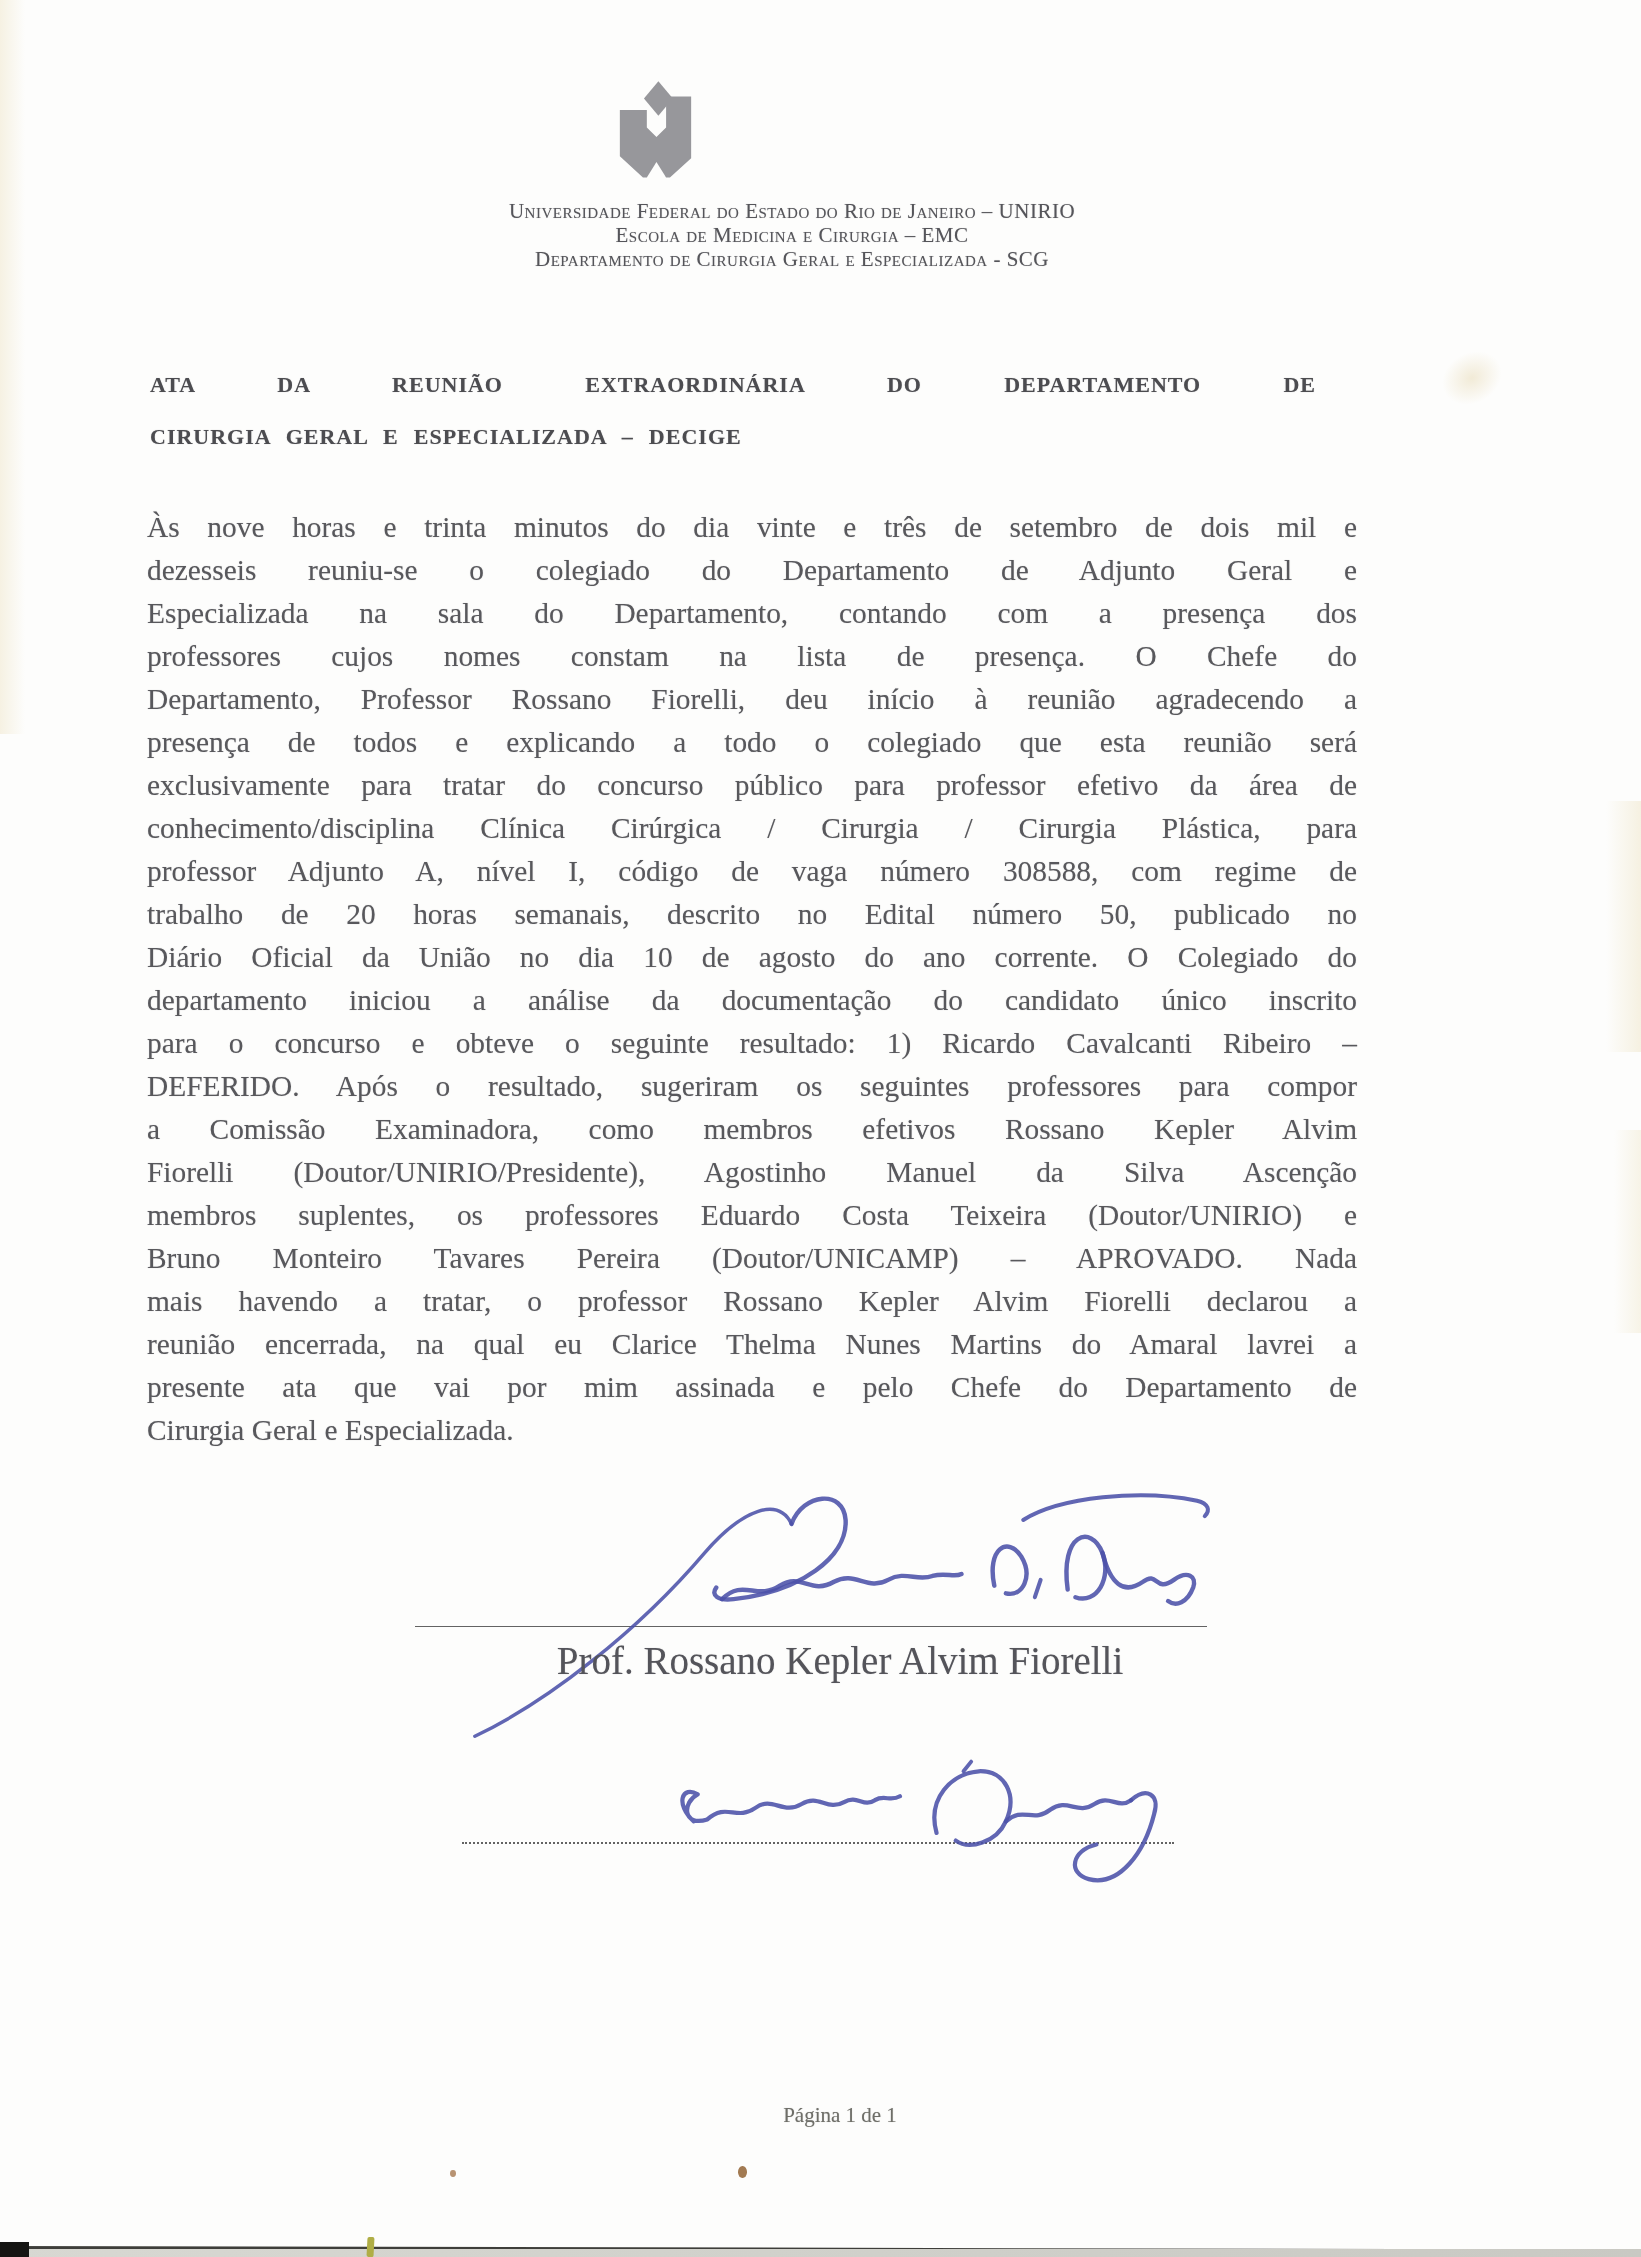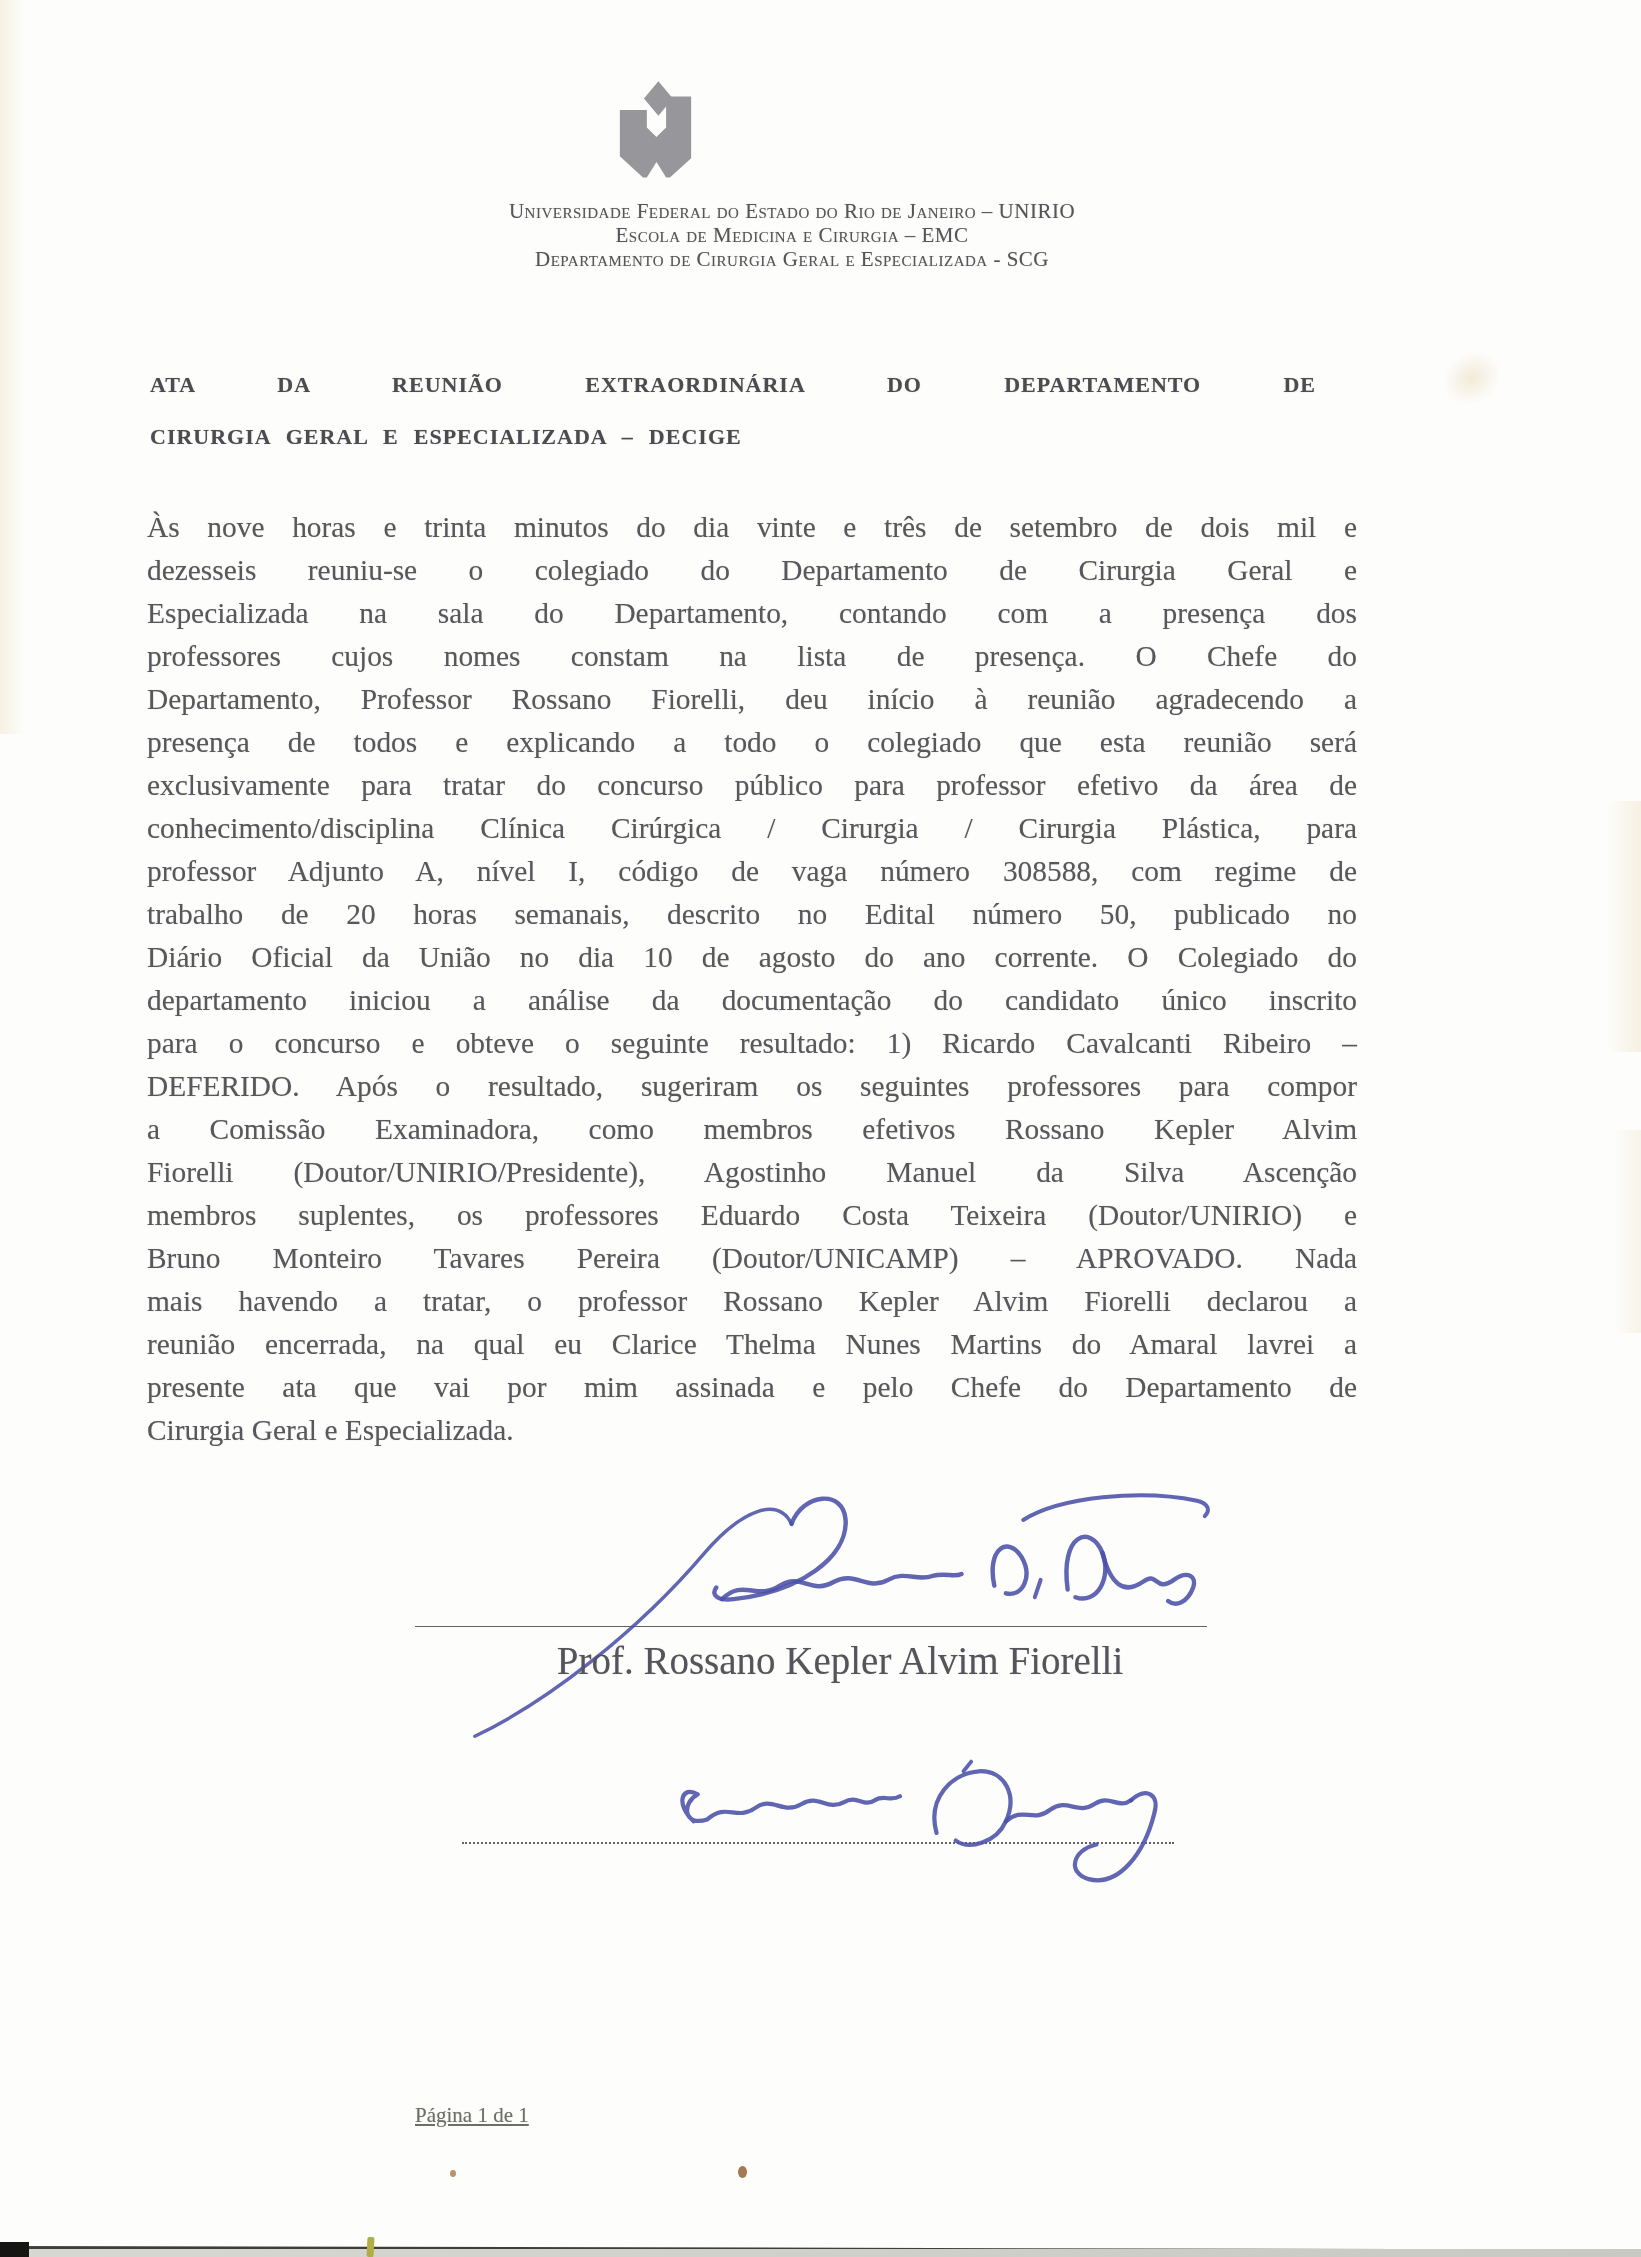--- a/index.html
+++ b/index.html
@@ -51,22 +51,22 @@
   }
   .cap-1{top:1638px;}
   .cap-2{top:1854px;}
   .sig-svg{position:absolute;}
   .sig-1{left:415px;top:1487px;width:811px;height:261px;}
   .sig-2{left:618px;top:1752px;width:560px;height:183px;}
   .ink{fill:none;stroke:#4b51a8;stroke-linecap:round;stroke-linejoin:round;opacity:.88;}
 
   
   .footer{
-    position:absolute;left:415px;top:2103px;width:850px;
-    font-size:21px;color:#6e6e68;text-shadow:0 0 1px rgba(110,110,104,.4);text-decoration:underline;
+    position:absolute;left:415px;top:2103px;width:850px;text-align:center;
+    font-size:21px;color:#6e6e68;text-shadow:0 0 1px rgba(110,110,104,.4);
   }
 
   
   .edge-left{position:absolute;left:0;top:0;width:25px;height:734px;
     background:linear-gradient(90deg,rgba(240,231,205,.55),rgba(240,231,205,0));}
   .edge-right-a{position:absolute;right:0;top:801px;width:35px;height:251px;
     background:linear-gradient(270deg,rgba(238,228,198,.5),rgba(238,228,198,0));}
   .edge-right-b{position:absolute;right:0;top:1130px;width:27px;height:203px;
     background:linear-gradient(270deg,rgba(238,228,198,.4),rgba(238,228,198,0));}
   .blob-topright{position:absolute;left:1441px;top:353px;width:62px;height:50px;
@@ -99,21 +99,21 @@
       <div class="header-line last">Departamento de Cirurgia Geral e Especializada - SCG</div>
     </div>
 
   <div class="title-block">
       <div class="title-line">ATA DA REUNIÃO EXTRAORDINÁRIA DO DEPARTAMENTO DE</div>
       <div class="title-line last">CIRURGIA GERAL E ESPECIALIZADA – DECIGE</div>
     </div>
 
   <div class="body-block">
       <div class="body-line">Às nove horas e trinta minutos do dia vinte e três de setembro de dois mil e</div>
-      <div class="body-line">dezesseis reuniu-se o colegiado do Departamento de Cirurgia Geral e</div>
+      <div class="body-line">dezesseis reuniu-se o colegiado do Departamento de Adjunto Geral e</div>
       <div class="body-line">Especializada na sala do Departamento, contando com a presença dos</div>
       <div class="body-line">professores cujos nomes constam na lista de presença. O Chefe do</div>
       <div class="body-line">Departamento, Professor Rossano Fiorelli, deu início à reunião agradecendo a</div>
       <div class="body-line">presença de todos e explicando a todo o colegiado que esta reunião será</div>
       <div class="body-line">exclusivamente para tratar do concurso público para professor efetivo da área de</div>
       <div class="body-line">conhecimento/disciplina Clínica Cirúrgica / Cirurgia / Cirurgia Plástica, para</div>
       <div class="body-line">professor Adjunto A, nível I, código de vaga número 308588, com regime de</div>
       <div class="body-line">trabalho de 20 horas semanais, descrito no Edital número 50, publicado no</div>
       <div class="body-line">Diário Oficial da União no dia 10 de agosto do ano corrente. O Colegiado do</div>
       <div class="body-line">departamento iniciou a análise da documentação do candidato único inscrito</div>

